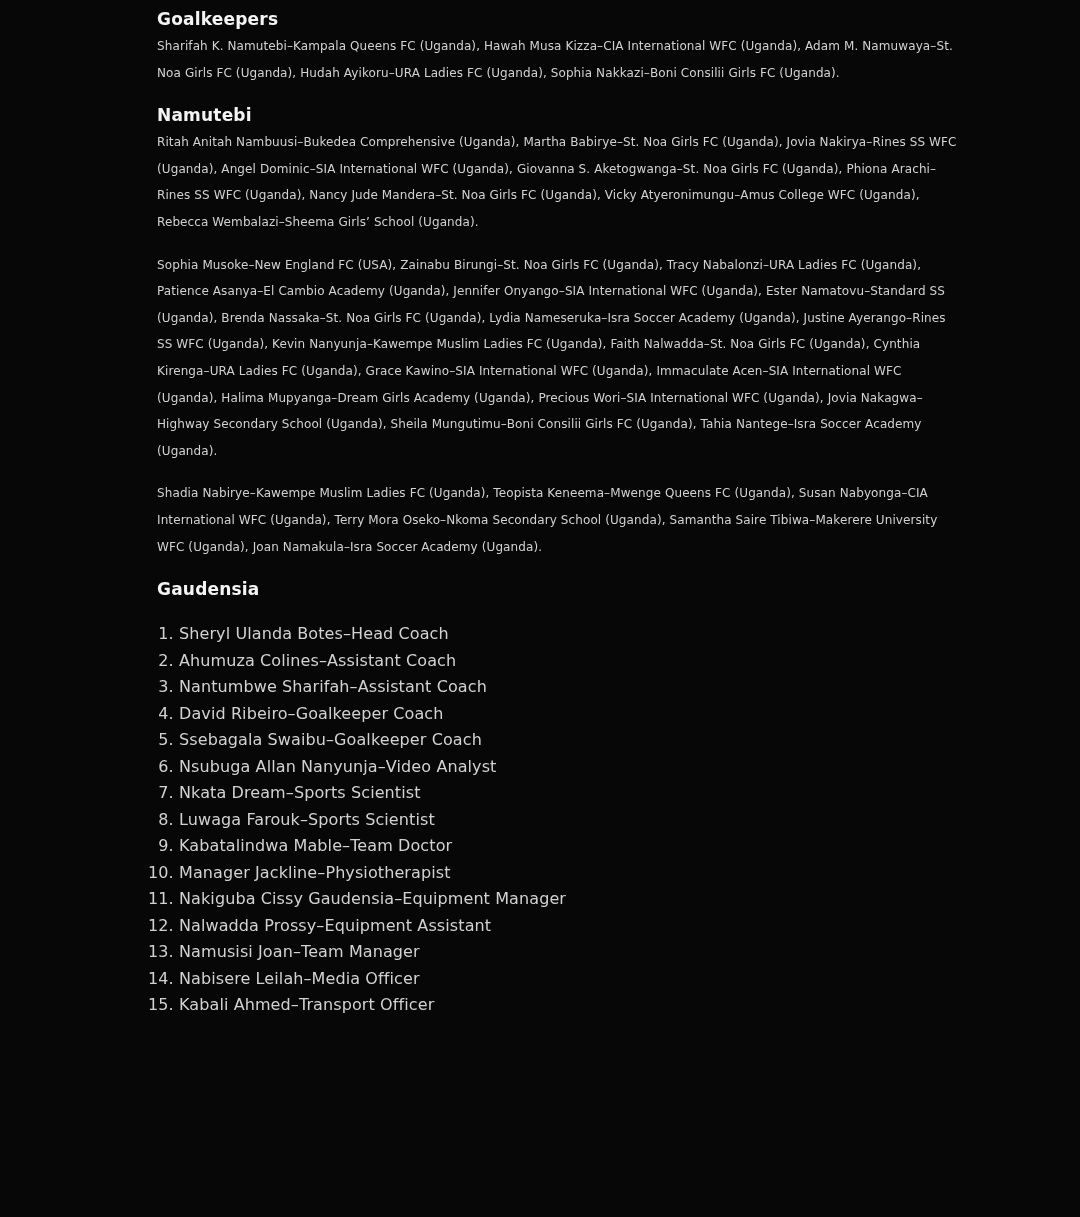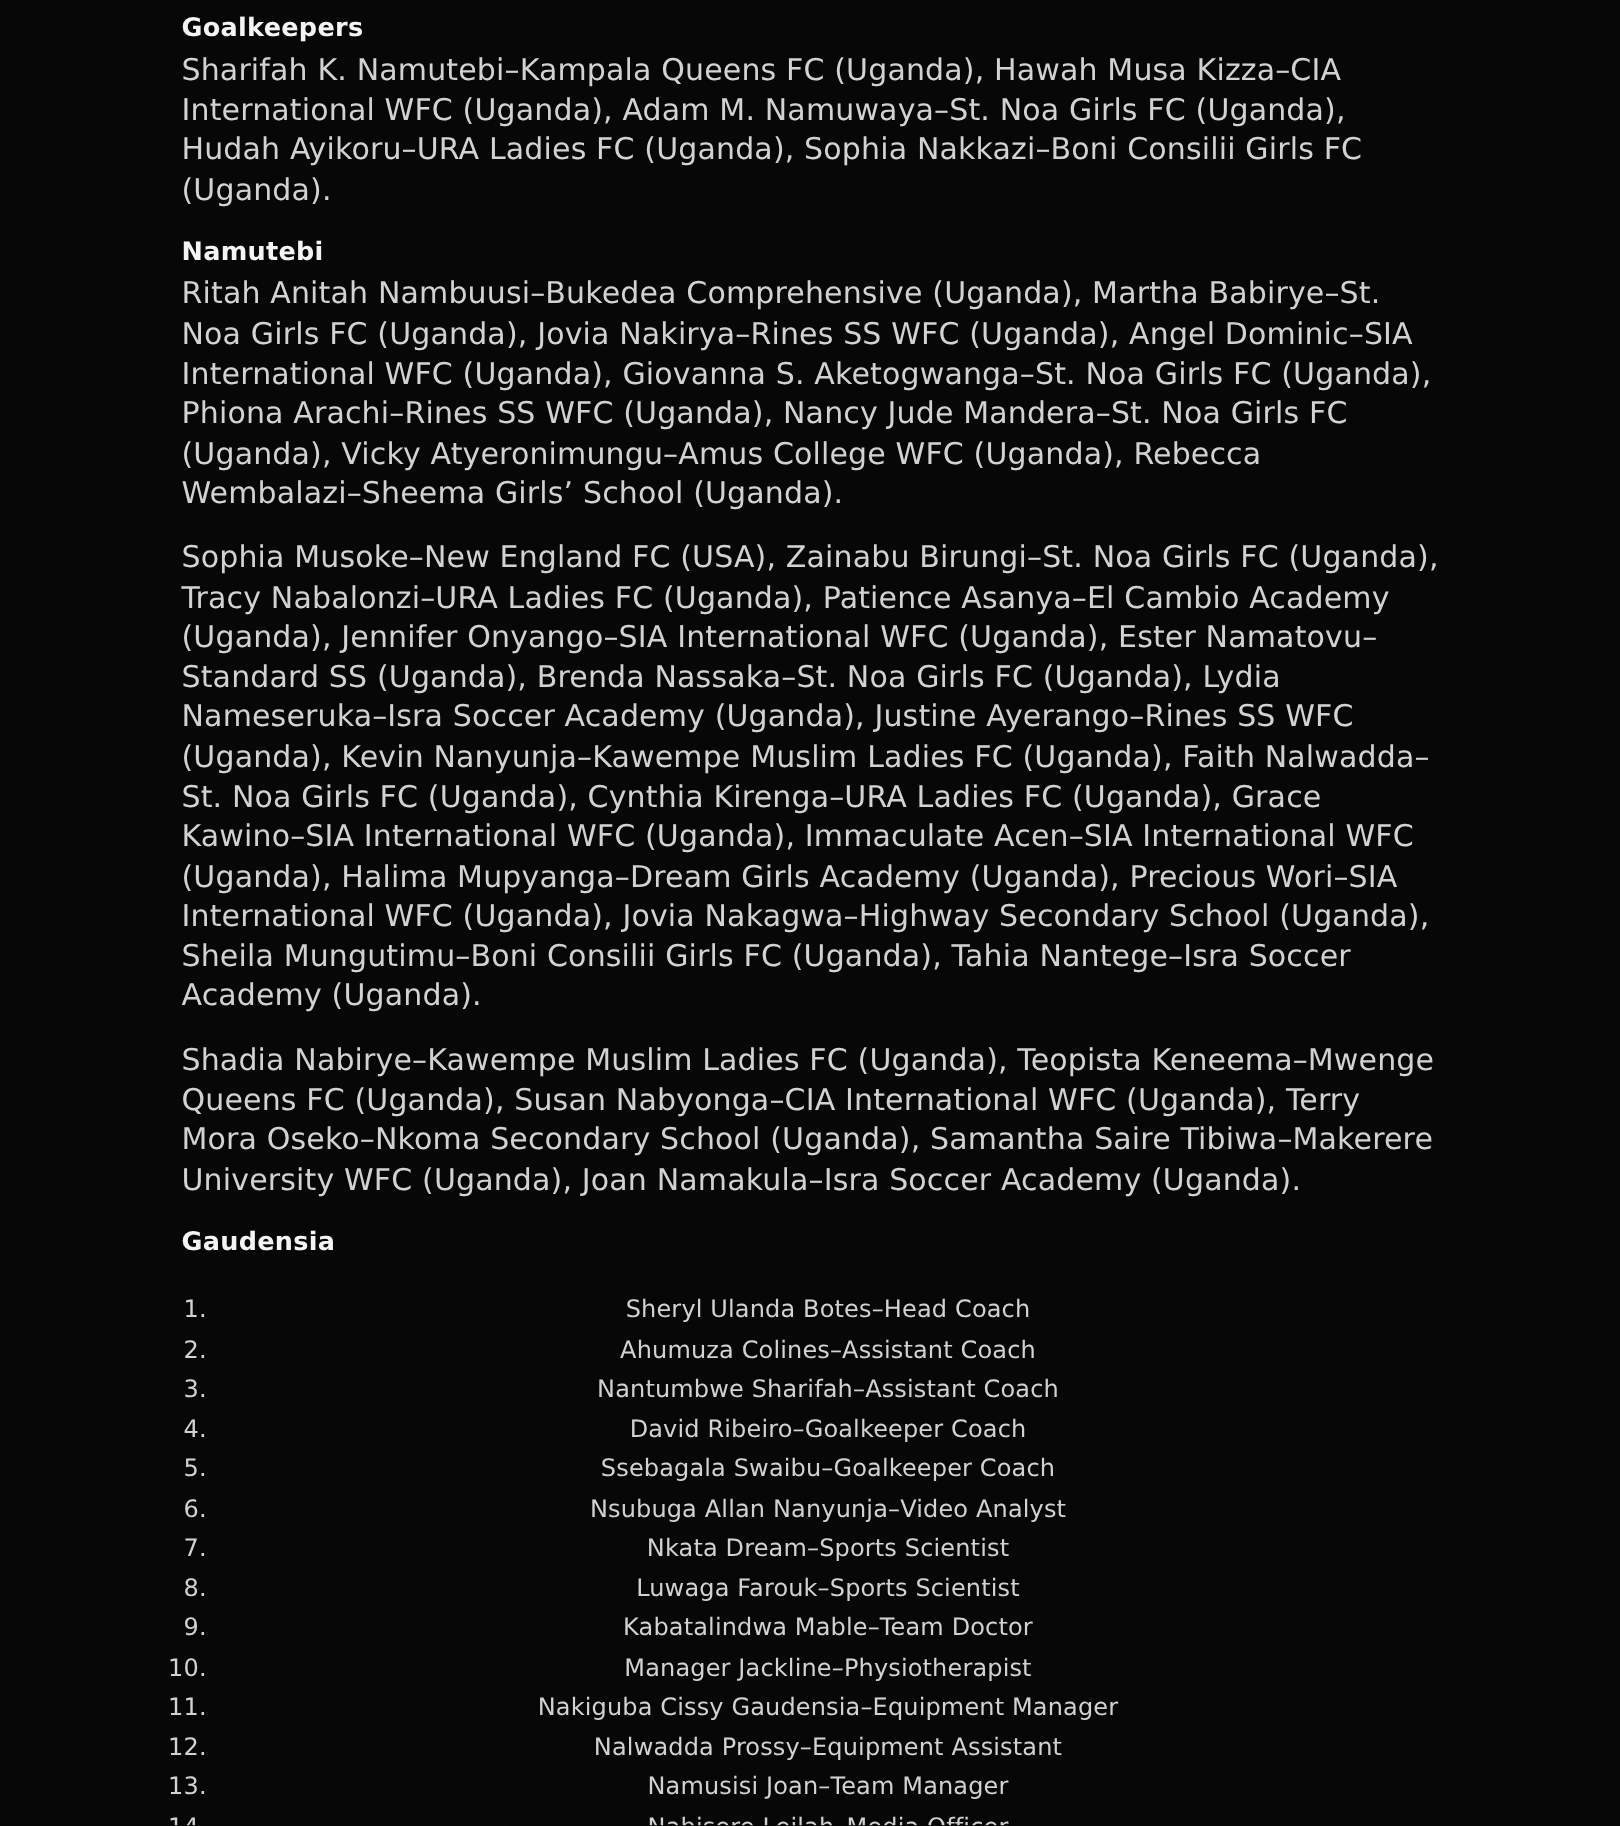--- a/index.html
+++ b/index.html
@@ -9,47 +9,46 @@
   }
   .page {
     width: 1080px;
     height: 1217px;
     box-sizing: border-box;
     background: #070707;
     padding: 6px 119px 8px 121px;
     overflow: hidden;
     font-family: "DejaVu Sans", sans-serif;
   }
-  .section { margin-top: 16px; }
+  .section { margin-top: 16px; margin-left: 36px; }
   .section:first-child { margin-top: 0; }
   .section-heading {
     margin: 0;
     font-size: 17px;
     line-height: 27px;
     font-weight: 700;
     color: #f4f4f4;
     letter-spacing: 0.2px;
   }
   .section-paragraph {
     margin: 0;
-    font-size: 20px;
+    font-size: 12px;
     line-height: 26.6px;
     font-weight: 400;
     color: #d2d2d2;
     letter-spacing: 0.1px;
   }
   .officials-list {
     margin: 18px 0 0 0;
     padding: 0 0 0 22px;
     list-style: decimal outside;
     font-size: 16px;
     line-height: 26.5px;
     color: #d2d2d2;
     letter-spacing: 0.1px;
-    text-align: center;
   }
   .officials-list li::marker {
     color: #d2d2d2;
   }
 </style>
 </head>
 <body>
 
 <div class="page">
 

